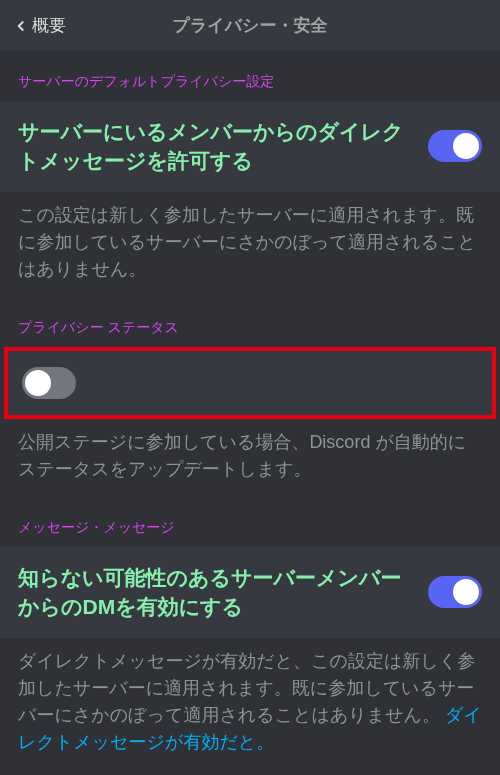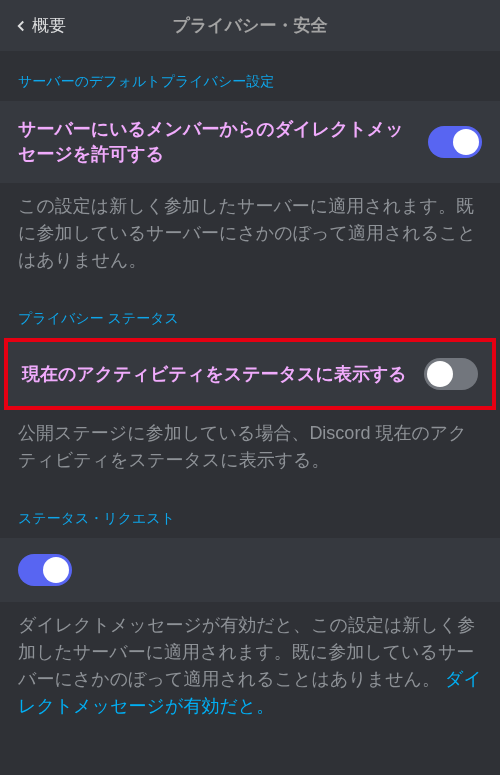--- a/index.html
+++ b/index.html
@@ -38,39 +38,39 @@
       position: absolute;
       left: 50%;
       transform: translateX(-50%);
       font-size: 17px;
       font-weight: 600;
       color: #a3a3a3;
     }
     .section-header {
       padding: 22px 18px 10px 18px;
       font-size: 14px;
-      color: #0ea5e9;
+      color: #d946ef;
       font-weight: 500;
     }
     .setting-row {
       display: flex;
       align-items: center;
       justify-content: space-between;
       padding: 16px 18px;
       background: #36393f;
     }
     .setting-row.highlighted {
       border: 4px solid #e60012;
       margin: 0 4px;
       padding: 16px 14px;
     }
     .setting-label {
-      font-size: 18px;
+      font-size: 21px;
       font-weight: 600;
-      color: #f0abfc;
+      color: #86efac;
       line-height: 1.4;
       flex: 1;
       padding-right: 12px;
     }
     .toggle {
       width: 54px;
       height: 32px;
       border-radius: 16px;
       position: relative;
       cursor: pointer;
@@ -127,31 +127,31 @@
   <div class="toggle on">
     <div class="toggle-knob"></div>
   </div>
 </div>
 
 <div class="setting-description">この設定は新しく参加したサーバーに適用されます。既に参加しているサーバーにさかのぼって適用されることはありません。</div>
 
 <div class="section-header">プライバシー ステータス</div>
 
 <div class="setting-row highlighted">
-  <div class="setting-label">現在のアクティビティをステータスに表示する</div>
   <div class="toggle off">
     <div class="toggle-knob"></div>
   </div>
 </div>
 
-<div class="setting-description">公開ステージに参加している場合、Discord 現在のアクティビティをステータスに表示する。</div>
+<div class="setting-description">公開ステージに参加している場合、Discord が自動的にステータスをアップデートします。</div>
 
-<div class="section-header">ステータス・リクエスト</div>
+<div class="section-header">メッセージ・メッセージ</div>
 
 <div class="setting-row">
+  <div class="setting-label">知らない可能性のあるサーバーメンバーからのDMを有効にする</div>
   <div class="toggle on">
     <div class="toggle-knob"></div>
   </div>
 </div>
 
 <div class="setting-description">
   <span>ダイレクトメッセージが有効だと、この設定は新しく参加したサーバーに適用されます。既に参加しているサーバーにさかのぼって適用されることはありません。</span>
   <span class="link-text">ダイレクトメッセージが有効だと。</span>
 </div>
 

